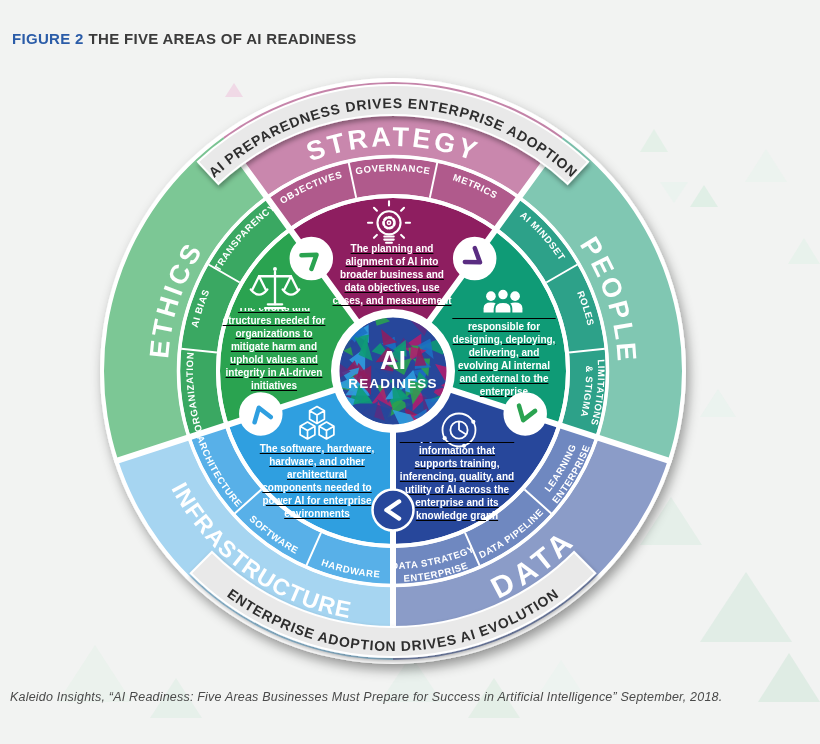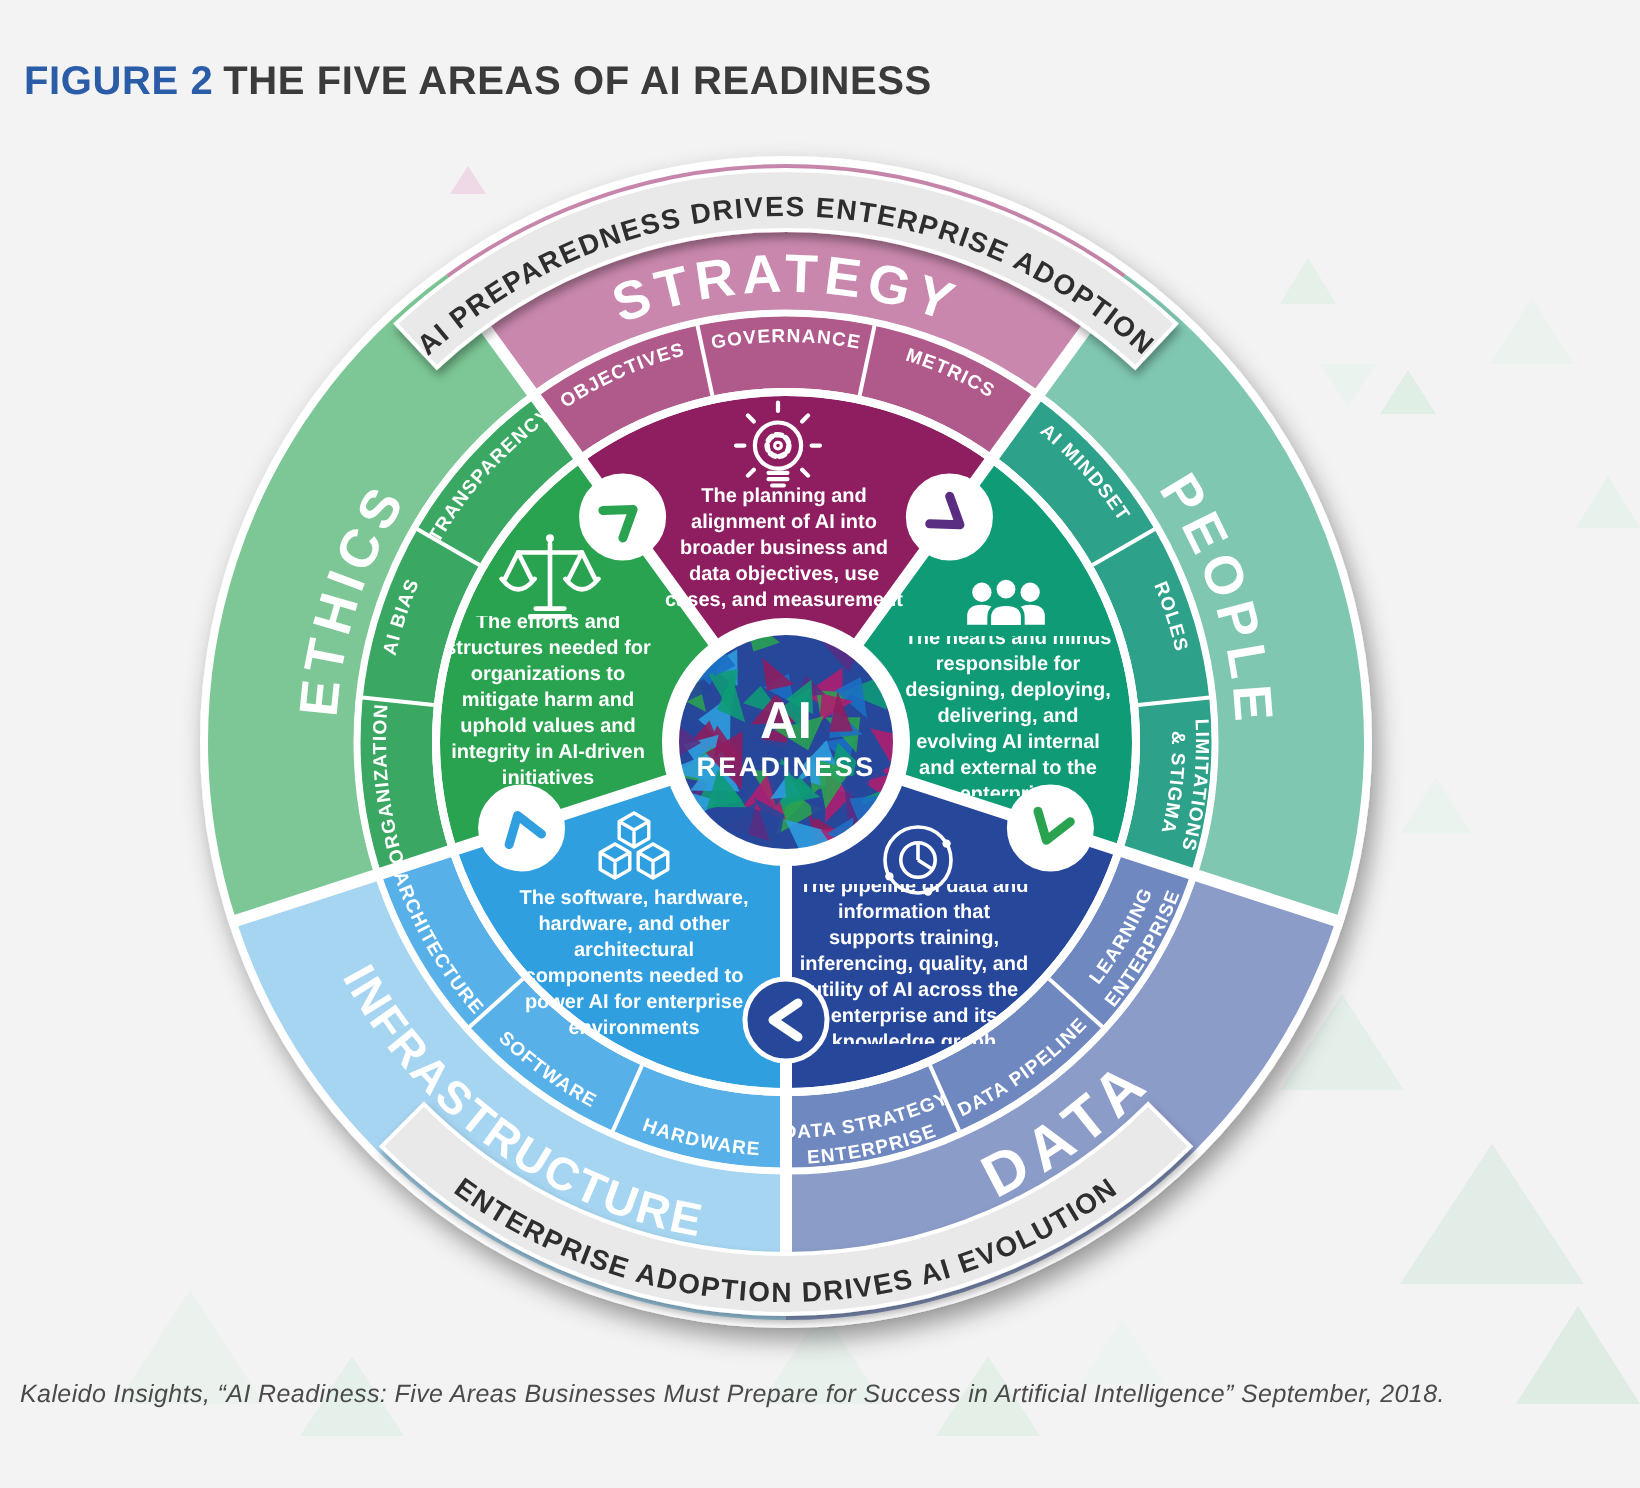--- a/index.html
+++ b/index.html
@@ -1,27 +1,27 @@
 <!DOCTYPE html>
 <html><head>
 <meta charset="utf-8">
 <style>
   html,body{margin:0;padding:0;}
   body{
     width:820px;height:744px;position:relative;overflow:hidden;
     background:#f2f3f2;
     font-family:"Liberation Sans", sans-serif;
   }
-  .header{position:absolute;left:12px;top:30px;font-size:20px;letter-spacing:.3px;white-space:nowrap;}
+  .header{position:absolute;left:12px;top:30px;font-size:15px;letter-spacing:.3px;white-space:nowrap;}
   .fig-label{color:#2b5ca8;font-weight:bold;}
   .fig-title{color:#3b3b3b;font-weight:bold;margin-left:5px;}
   .footer{position:absolute;left:10px;top:690px;font-size:12.5px;font-style:italic;color:#4a4a4a;letter-spacing:.2px;}
   #wheel{position:absolute;left:0;top:0;}
   #wheel text{font-family:"Liberation Sans", sans-serif;}
-  .desc-box{width:100%;height:100%;display:flex;align-items:center;justify-content:center;text-align:center;}
+  .desc-box{width:100%;height:100%;display:flex;align-items:flex-end;justify-content:center;text-align:center;text-decoration:underline;}
   .desc-box span{color:#fff;font:600 10px/1.3 "Liberation Sans", sans-serif;}
 </style>
 </head>
 <body>
 
 <div class="header">
   <span class="fig-label">FIGURE 2</span><span class="fig-title">THE FIVE AREAS OF AI READINESS</span>
 </div>
 
 <svg id="wheel" width="820" height="744" viewBox="0 0 820 744">

